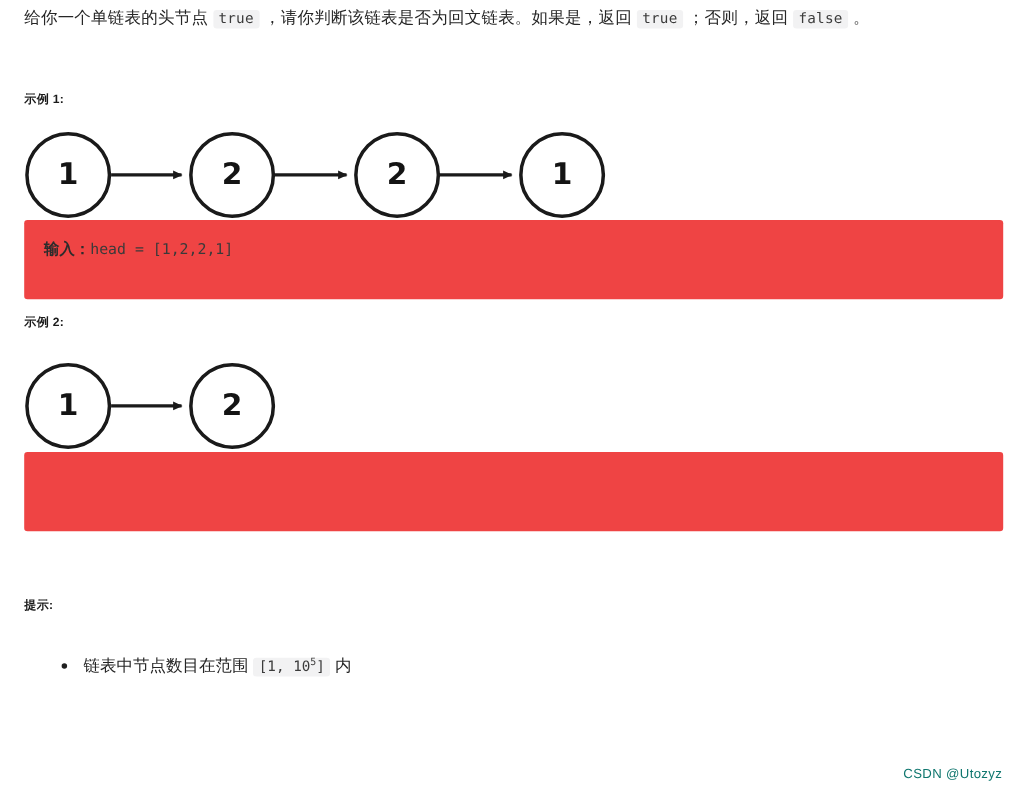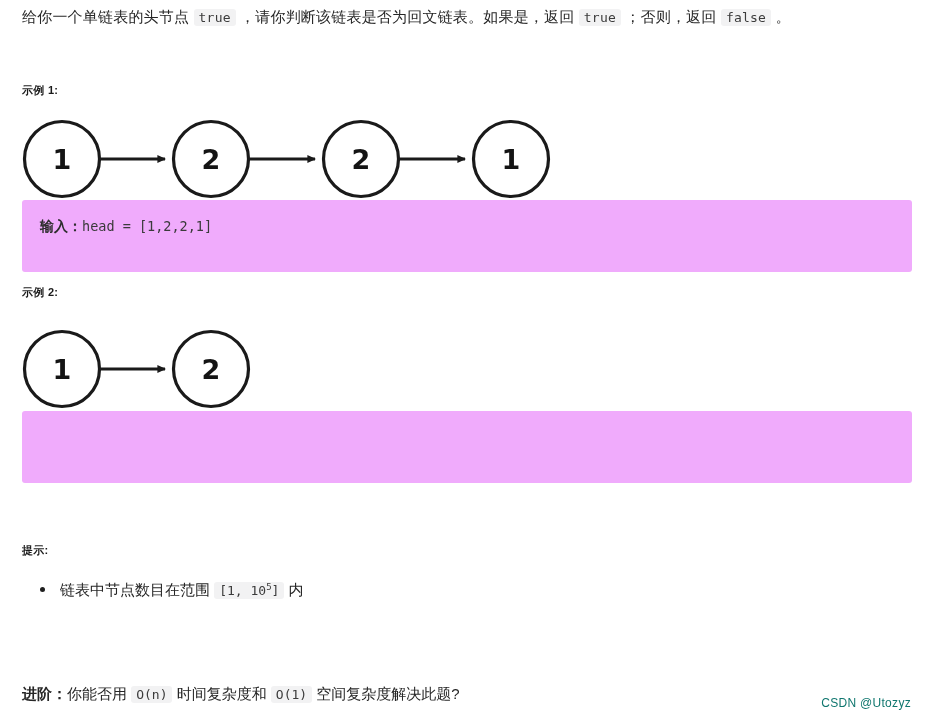--- a/index.html
+++ b/index.html
@@ -68,21 +68,21 @@
   #ll1 { top: 119px; width: 560px; height: 80px; }
   #ll2 { top: 329px; width: 250px; height: 80px; }
 
   .ll svg { display: block; }
 
   
   .codeblock {
     position: absolute;
     left: 22px;
     width: 890px;
-    background: #f0abfc;
+    background: #ef4444;
     border-radius: 3px;
     box-sizing: border-box;
     padding: 14px 18px 16px 18px;
   }
   #code1 { top: 200px; height: 72px; }
   #code2 { top: 411px; height: 72px; }
 
   .codeline {
     font-size: 14px;
     line-height: 24px;
@@ -99,21 +99,21 @@
     font-size: 13.5px;
     color: #3a3a3a;
   }
 
   
   .hint-list {
     position: absolute;
     left: 22px;
     top: 575px;
     width: 800px;
-    margin: 0;
+    margin: 16px;
     padding: 0;
     list-style: none;
   }
   .hint-list li {
     position: relative;
     padding-left: 38px;
     font-size: 15px;
     line-height: 29px;
     color: #262626;
   }
@@ -212,17 +212,16 @@
 
   <div class="codeblock" id="code2">
   </div>
 
   <div class="ex-title" id="hint-title">提示:</div>
 
   <ul class="hint-list">
     <li><span class="bullet"></span><span>链表中节点数目在范围 </span><code class="chip"><span>[1, 10</span><sup>5</sup><span>]</span></code><span> 内</span></li>
   </ul>
 
-  <div class="followup"><span class="lbl">进阶：</span><span>你能否用 </span><code class="chip">O(n)</code><span> 时间复杂度和 </span><code class="chip">O(1)</code><span> 空间复杂度解决此题?</span></div>
 
   <div class="watermark">CSDN @Utozyz</div>
 
 </div>
 
 </body></html>

